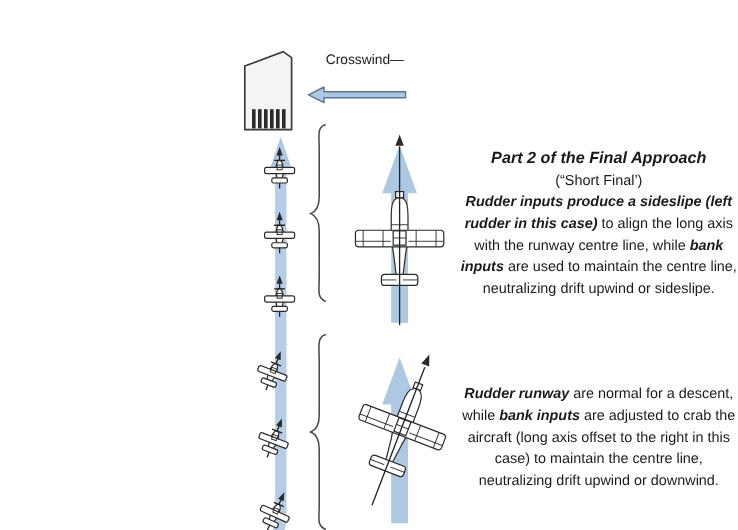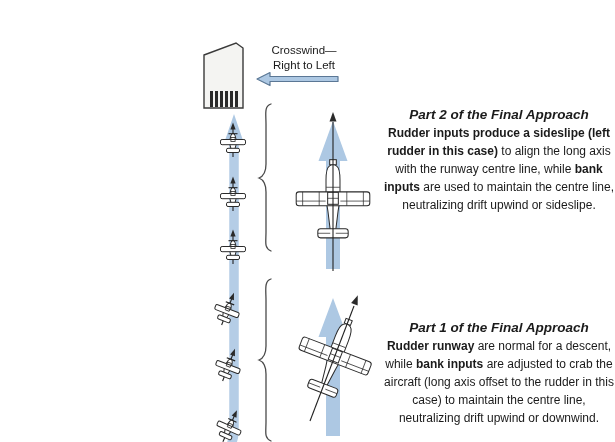--- a/index.html
+++ b/index.html
@@ -24,21 +24,21 @@
   .thin-arrow { stroke:#222; stroke-width:1.1; fill:none; }
   .brace      { stroke:#4a4a4a; stroke-width:1.3; fill:none; stroke-linecap:round; }
 
   
   .textblock {
     position:absolute; left:383px; width:232px; text-align:center;
     font-size:12px; line-height:18px;
   }
   .tb-heading { font-size:13.5px; font-weight:bold; font-style:italic; line-height:18px; }
   .tb-sub { font-size:12px; }
-  .bi { font-weight:bold; }
+  .bi { font-weight:bold; font-style:italic; }
   .crosswind-label {
     position:absolute; left:256px; top:3px; width:96px; text-align:center;
     font-size:11.5px; line-height:15px;
   }
 </style>
 </head>
 <body>
 
 <div id="stage">
 
@@ -126,26 +126,25 @@
     <use href="#plane-small" transform="translate(227,271) rotate(21)"></use>
     <use href="#plane-small" transform="translate(228,327) rotate(21)"></use>
     <use href="#plane-small" transform="translate(229,388) rotate(24)"></use>
     <use href="#plane-small" transform="translate(95,425) rotate(90)"></use>
     <use href="#plane-small" transform="translate(137,425) rotate(90)"></use>
     <use href="#plane-small" transform="translate(191,425) rotate(90)"></use>
   </svg>
 
   <div class="crosswind-label">
     <div>Crosswind—</div>
-    <div>Right to Left</div>
   </div>
 
-  <div class="textblock" style="top:66px;">
+  <div class="textblock" style="top:83px;">
     <div class="tb-heading">Part 2 of the Final Approach</div>
+    <div class="tb-sub">(“Short Final’)</div>
     <div><span class="bi">Rudder inputs produce a sideslipe (left rudder in this case)</span><span> to align the long axis with the runway centre line, while </span><span class="bi">bank inputs</span><span> are used to maintain the centre line, neutralizing drift upwind or sideslipe.</span></div>
   </div>
 
   <div class="textblock" style="top:279px;">
-    <div class="tb-heading">Part 1 of the Final Approach</div>
-    <div><span class="bi">Rudder runway</span><span> are normal for a descent, while </span><span class="bi">bank inputs</span><span> are adjusted to crab the aircraft (long axis offset to the rudder in this case) to maintain the centre line, neutralizing drift upwind or downwind.</span></div>
+    <div><span class="bi">Rudder runway</span><span> are normal for a descent, while </span><span class="bi">bank inputs</span><span> are adjusted to crab the aircraft (long axis offset to the right in this case) to maintain the centre line, neutralizing drift upwind or downwind.</span></div>
   </div>
 
 </div>
 
 </body></html>

